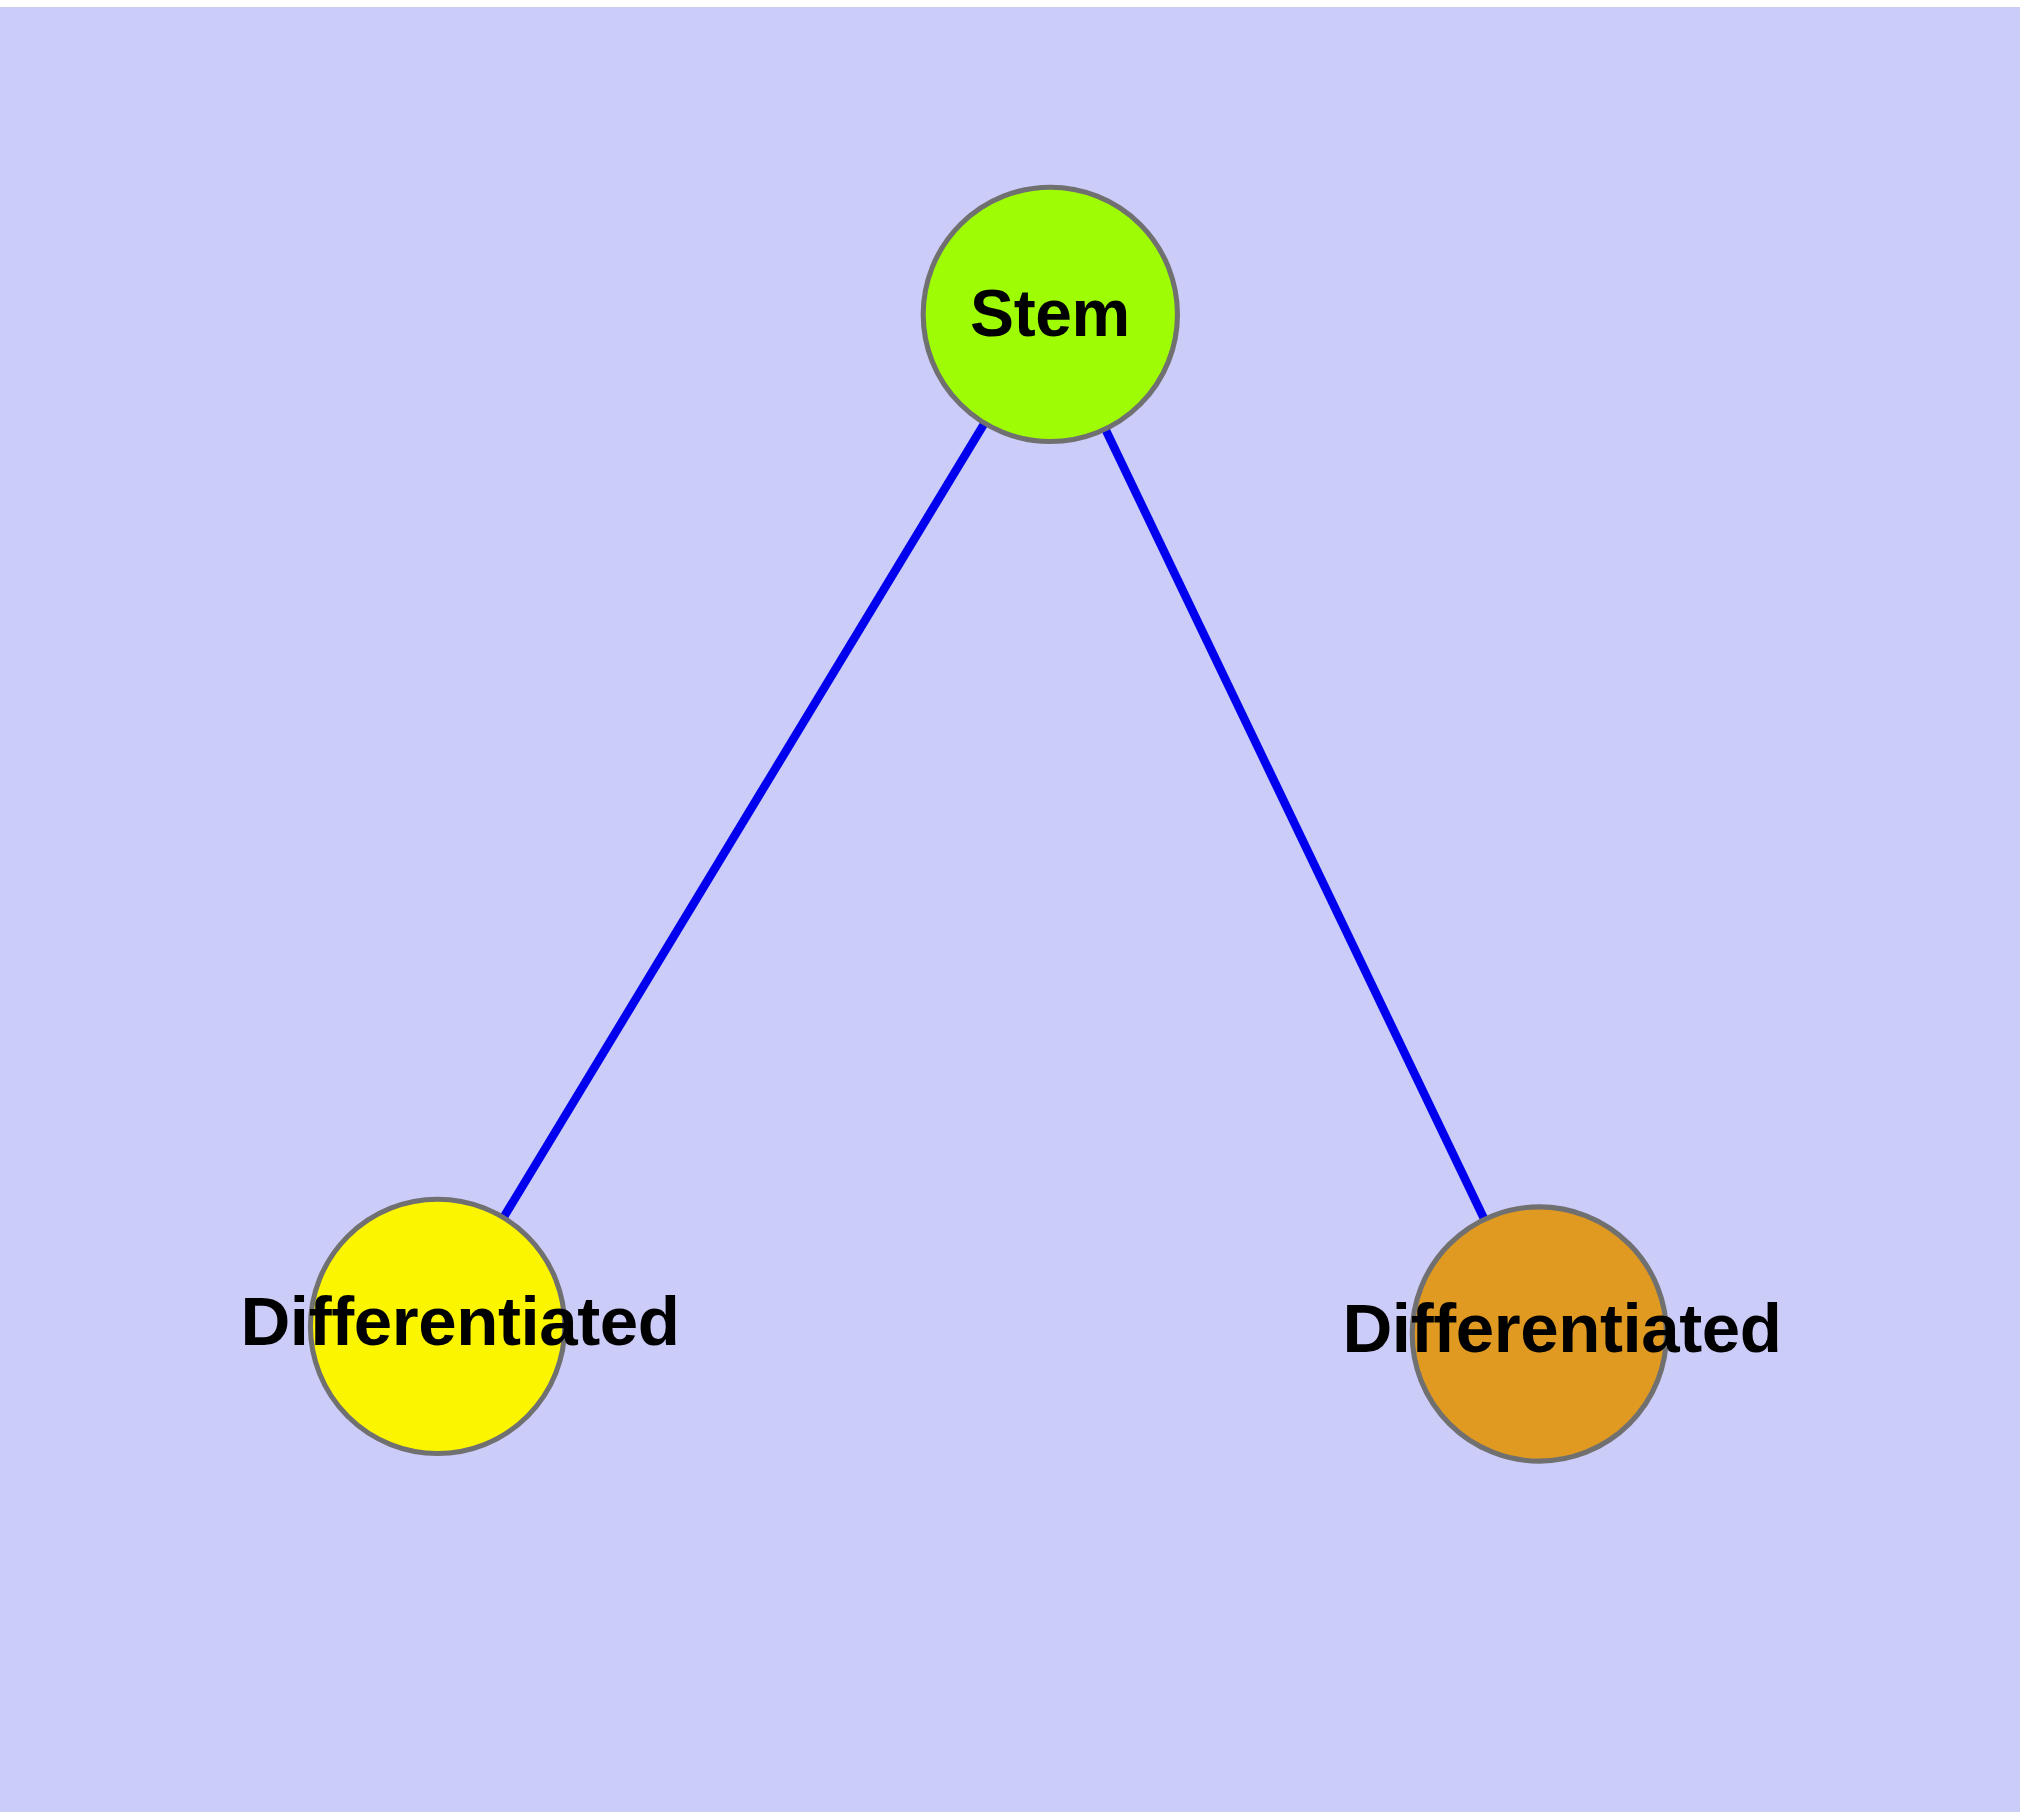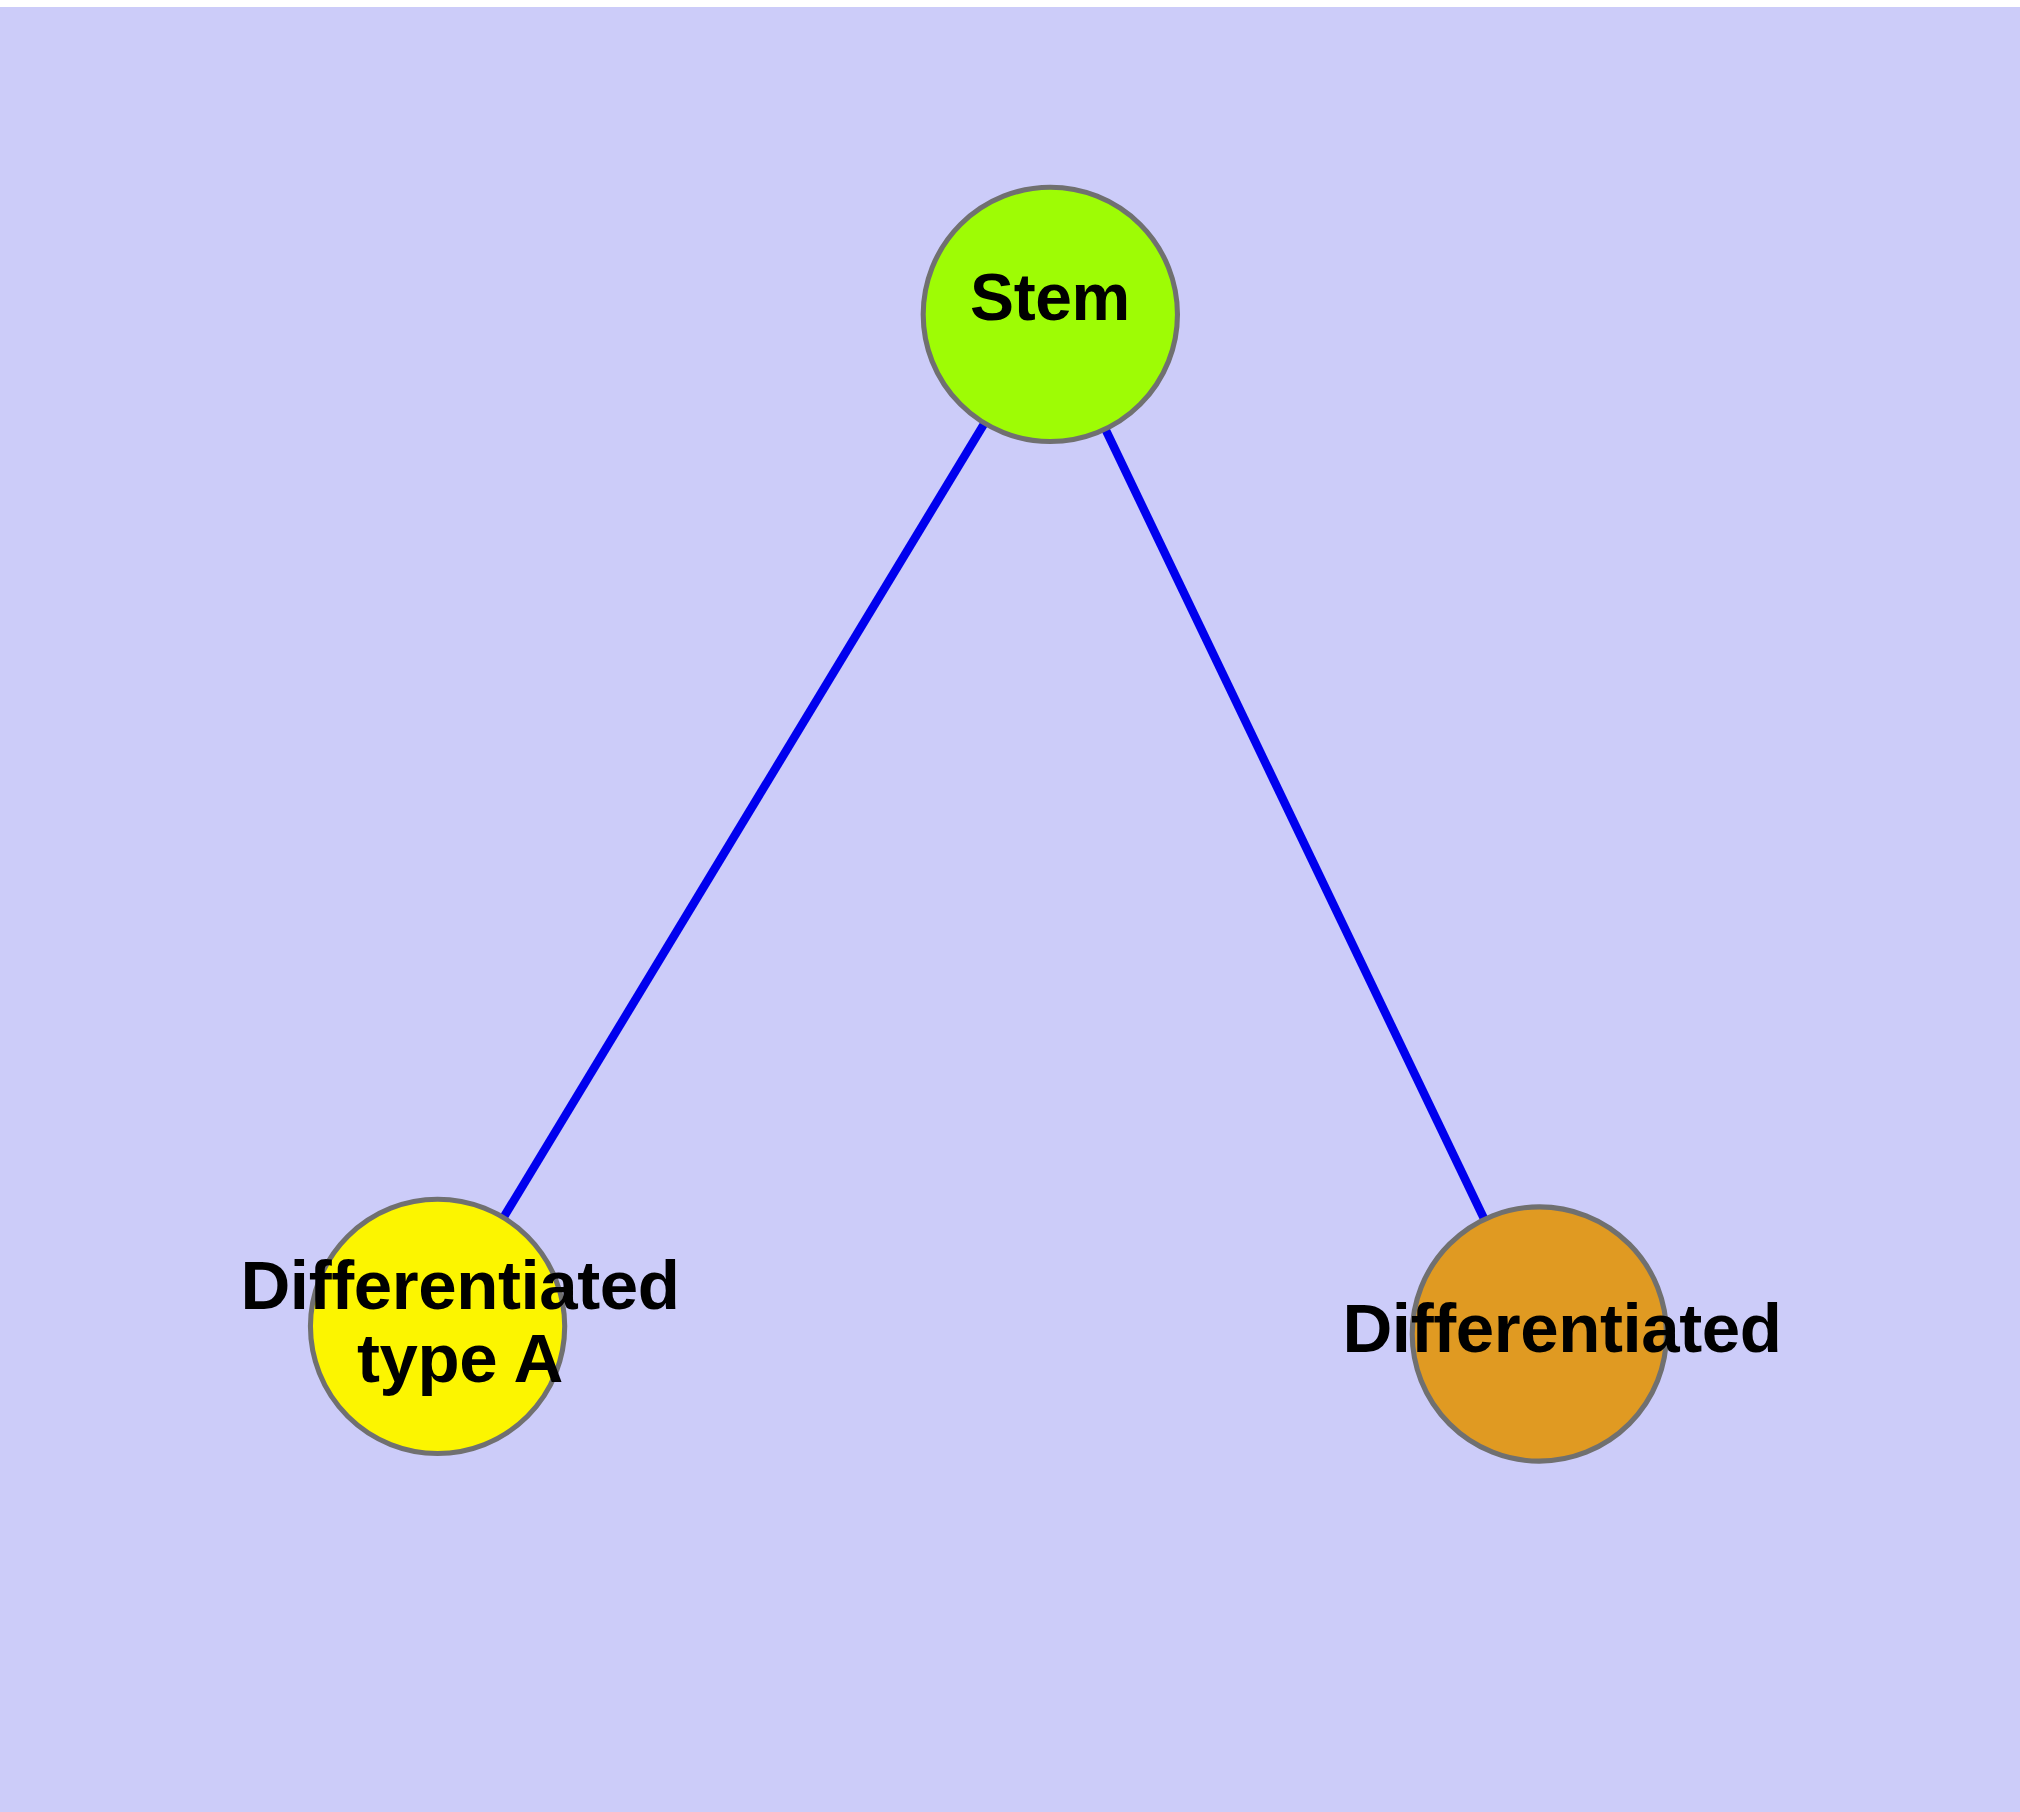--- a/index.html
+++ b/index.html
@@ -61,20 +61,20 @@
       <line x1="1239" y1="371" x2="516" y2="1565" stroke="#0000ee" stroke-width="10" stroke-linecap="butt"></line>
       <line x1="1239" y1="371" x2="1816" y2="1574" stroke="#0000ee" stroke-width="10" stroke-linecap="butt"></line>
     </g>
     <g>
       <circle cx="1239" cy="371" r="150" fill="#9efc05" stroke="#707070" stroke-width="6"></circle>
       <circle cx="516" cy="1565" r="150" fill="#fcf500" stroke="#707070" stroke-width="6"></circle>
       <circle cx="1816" cy="1574" r="150" fill="#e09a22" stroke="#707070" stroke-width="6"></circle>
     </g>
   </svg>
 
-  <div class="node-label label-stem" style="left:1050px; top:298px;">Stem</div>
+  <div class="node-label label-stem" style="left:1050px; top:314px;">Stem</div>
 
-  <div class="node-label label-two-line" style="left:420px; top:1322px;"><span>Differentiated</span><br><span>type A</span></div>
+  <div class="node-label label-two-line" style="left:420px; top:1322px;"><span>Differentiated</span><br></div>
 
   <div class="node-label label-two-line" style="left:1522px; top:1329px;"><span>Differentiated</span><br></div>
 
 </div>
 
 
 </body></html>

